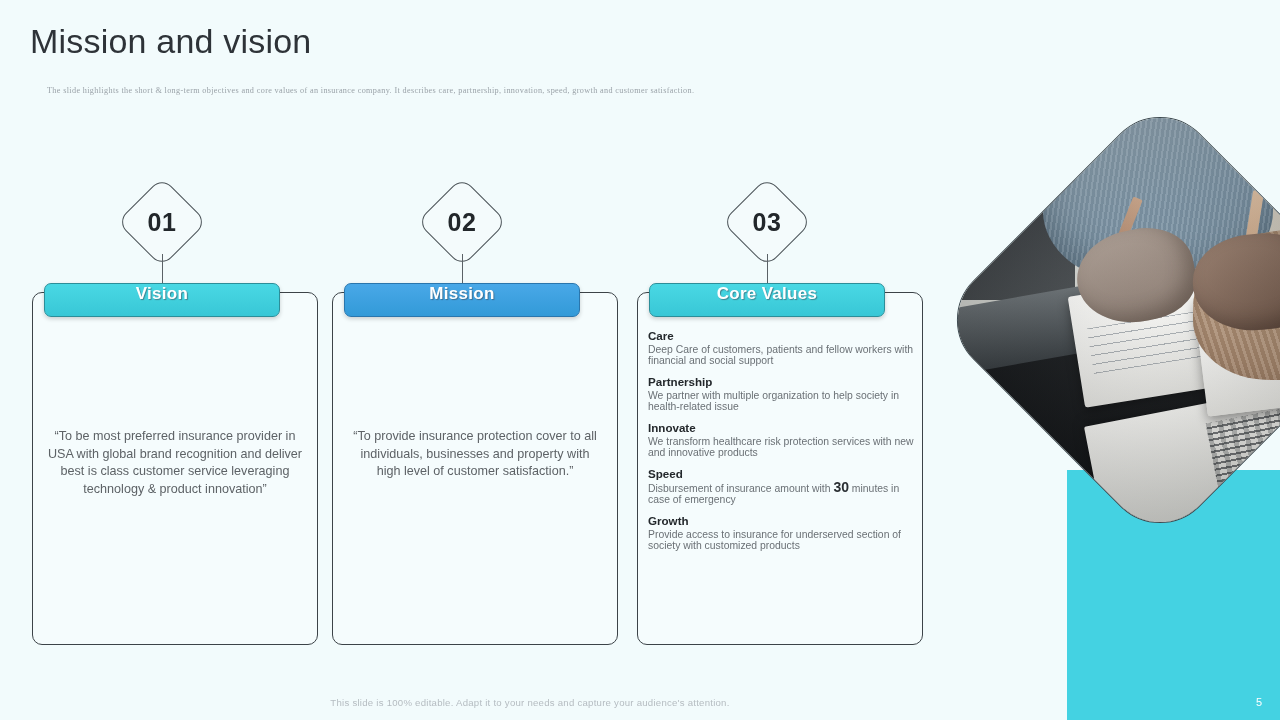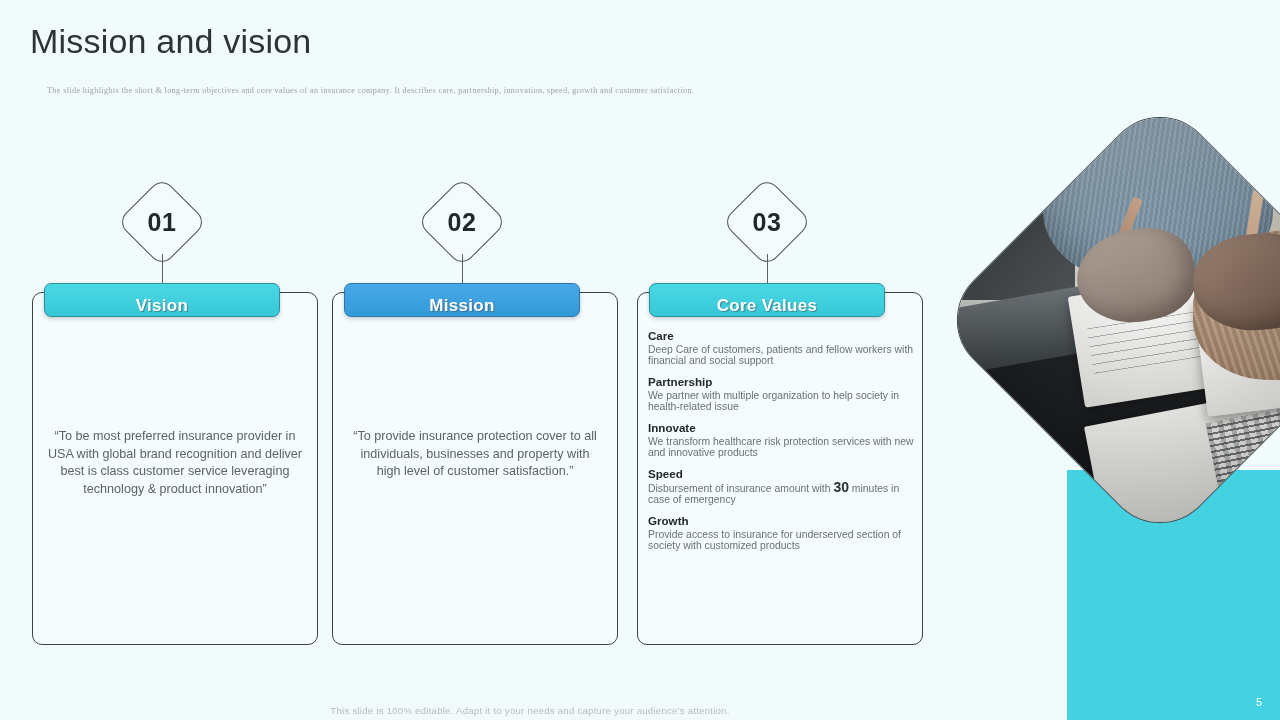--- a/index.html
+++ b/index.html
@@ -203,21 +203,21 @@
   .pill {
     position: absolute;
     top: 283px;
     left: 12px;
     width: 236px;
     height: 34px;
     border-radius: 7px;
     border: 1px solid #2f7f8a;
     box-sizing: border-box;
     display: flex;
-    align-items: flex-end;
+    align-items: flex-start;
     justify-content: center;
     box-shadow: 0 2px 4px rgba(0,0,0,.18);
   }
   .pill.cyan { background: linear-gradient(180deg,#49d8e4,#38c7d6); border-color:#2c8e99; }
   .pill.blue { background: linear-gradient(180deg,#49a8e8,#329ad8); border-color:#2a76ad; }
   .pill-label {
     font-size: 17px;
     font-weight: 700;
     color: #ffffff;
     letter-spacing: 0.3px;
@@ -261,21 +261,21 @@
     font-weight: 700;
     color: #2a2f33;
     margin-top: 38px;
   }
 
   
   .footer-note {
     position: absolute;
     left: 0;
     width: 1060px;
-    bottom: 4px;
+    bottom: 12px;
     text-align: center;
     font-size: 9.6px;
     color: #b5bcc1;
     letter-spacing: 0.25px;
   }
 </style>
 </head>
 <body>
 
 <div class="slide">

